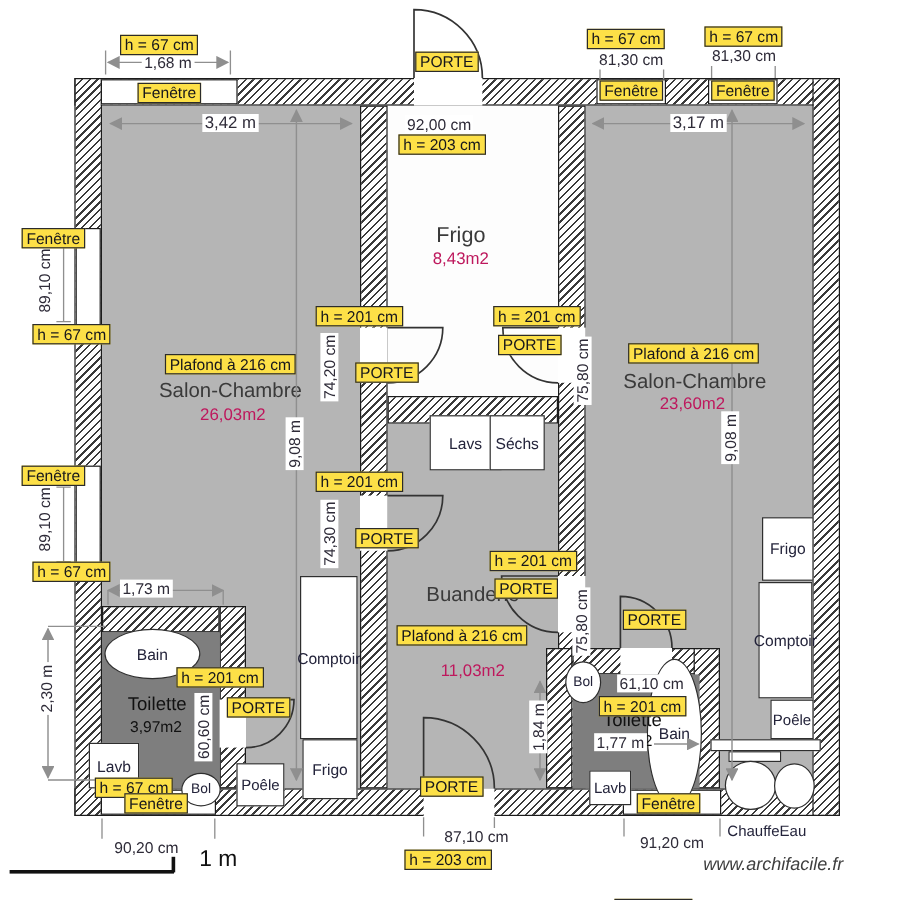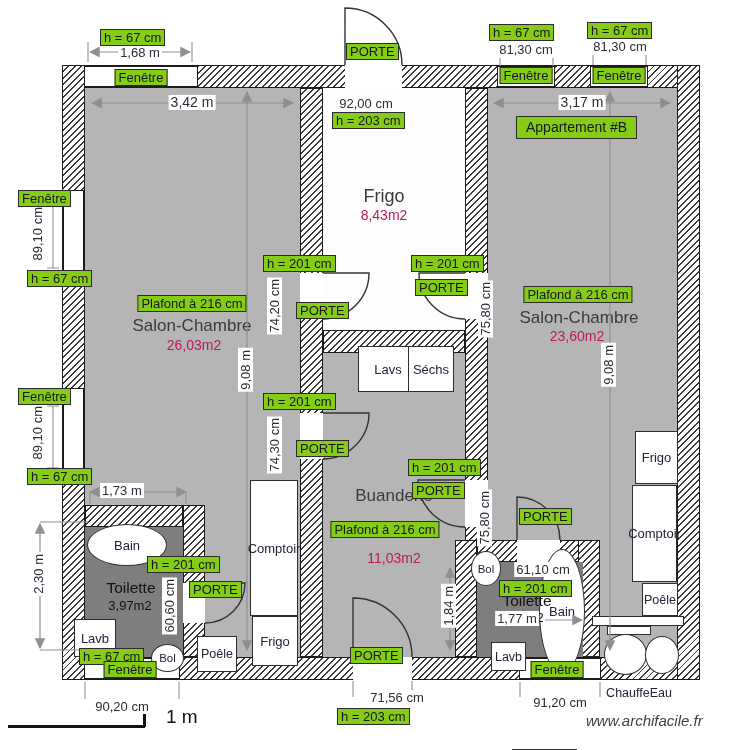--- a/index.html
+++ b/index.html
@@ -3,21 +3,21 @@
 <meta charset="utf-8">
 <style>
   html,body{margin:0;padding:0;background:#fff;font-family:"Liberation Sans",sans-serif;}
   #plan{position:relative;width:750px;height:750px;background:#fff;overflow:hidden;}
   .wall{position:absolute;background:repeating-linear-gradient(135deg,#ffffff 0 3.2px,#3a3a3a 3.2px 4.6px);border:1.5px solid #1c1c1c;box-sizing:border-box;}
   .fill{position:absolute;background:#b5b5b5;}
   .lobby-fill{position:absolute;background:#fdfdfd;}
   .floor-dark{position:absolute;background:#7e7e7e;}
   .win{position:absolute;background:#fff;border:1.5px solid #1c1c1c;box-sizing:border-box;}
   .opening{position:absolute;background:#fff;}
-  .box-label{position:absolute;background:#84cc16;border:1.6px solid #2b2b2b;padding:0 3px;font-size:13px;line-height:15px;color:#17171c;white-space:nowrap;z-index:30;}
+  .box-label{position:absolute;background:#fde047;border:1.6px solid #2b2b2b;padding:0 3px;font-size:13px;line-height:15px;color:#17171c;white-space:nowrap;z-index:30;}
   .dim{position:absolute;font-size:13px;color:#2e2b38;background:#fff;padding:0 2px;line-height:15px;white-space:nowrap;z-index:25;}
   .vdim{position:absolute;writing-mode:vertical-rl;transform:rotate(180deg);font-size:13px;color:#2e2b38;background:#fff;padding:2px 0;line-height:15px;white-space:nowrap;z-index:25;}
   .cx{transform:translateX(-50%);}
   .room-name{position:absolute;font-size:17px;color:#3a3a3a;white-space:nowrap;transform:translateX(-50%);z-index:20;}
   .room-area{position:absolute;font-size:14px;color:#be185d;white-space:nowrap;transform:translateX(-50%);z-index:20;}
   .fixture{position:absolute;background:#fff;border:1.5px solid #2e2e2e;box-sizing:border-box;display:flex;align-items:center;justify-content:center;font-size:13px;color:#23233a;z-index:15;}
   .ellipse{border-radius:50%;}
   .fixture-label{position:absolute;font-size:12.5px;color:#23233a;white-space:nowrap;z-index:18;}
   svg.overlay{position:absolute;left:0;top:0;z-index:22;pointer-events:none;}
   .scale-line{position:absolute;background:#111;z-index:10;}
@@ -171,21 +171,20 @@
 
   <div class="box-label" style="left:489px;top:24px;">h = 67 cm</div>
   <div class="box-label" style="left:587px;top:22px;">h = 67 cm</div>
   <div class="dim cx" style="left:526px;top:42px;">81,30 cm</div>
   <div class="dim cx" style="left:620px;top:39px;">81,30 cm</div>
   <div class="box-label cx" style="left:526px;top:67px;">Fenêtre</div>
   <div class="box-label cx" style="left:619px;top:67px;">Fenêtre</div>
 
   <div class="dim cx" style="left:192px;top:95px;font-size:14px;">3,42 m</div>
   <div class="dim cx" style="left:582px;top:95px;font-size:14px;">3,17 m</div>
-  <div class="box-label" style="left:516px;top:116px;font-size:14px;padding:3px 9px;">Appartement #B</div>
   <div class="vdim" style="left:238px;top:348px;">9,08 m</div>
   <div class="vdim" style="left:601px;top:343px;">9,08 m</div>
 
   <div class="box-label" style="left:18px;top:190px;">Fenêtre</div>
   <div class="vdim" style="left:30px;top:205px;">89,10 cm</div>
   <div class="box-label" style="left:27px;top:270px;">h = 67 cm</div>
   <div class="box-label" style="left:18px;top:388px;">Fenêtre</div>
   <div class="vdim" style="left:30px;top:404px;">89,10 cm</div>
   <div class="box-label" style="left:27px;top:468px;">h = 67 cm</div>
 
@@ -237,21 +236,21 @@
   <div class="box-label" style="left:519px;top:508px;">PORTE</div>
   <div class="dim cx" style="left:543px;top:562px;">61,10 cm</div>
   <div class="box-label" style="left:499px;top:580px;">h = 201 cm</div>
   <div class="dim cx" style="left:517px;top:611px;">1,77 m</div>
   <div class="box-label cx" style="left:557px;top:661px;">Fenêtre</div>
   <div class="dim cx" style="left:560px;top:695px;">91,20 cm</div>
   <div class="box-label" style="left:512px;top:713px;margin-top:36px;">h = 77 cm</div>
 
   <div class="vdim" style="left:441px;top:584px;">1,84 m</div>
   <div class="box-label" style="left:350px;top:647px;">PORTE</div>
-  <div class="dim cx" style="left:397px;top:690px;">71,56 cm</div>
+  <div class="dim cx" style="left:397px;top:690px;">87,10 cm</div>
   <div class="box-label" style="left:337px;top:708px;">h = 203 cm</div>
 
   <div class="scale-line" style="left:8px;top:725px;width:137px;height:2.5px;"></div>
   <div class="scale-line" style="left:143px;top:710px;width:2.5px;height:17px;"></div>
   <div class="scale-text" style="left:166px;top:706px;">1 m</div>
   <div class="watermark" style="left:586px;top:712px;">www.archifacile.fr</div>
 
 </div>
 
 </body></html>

